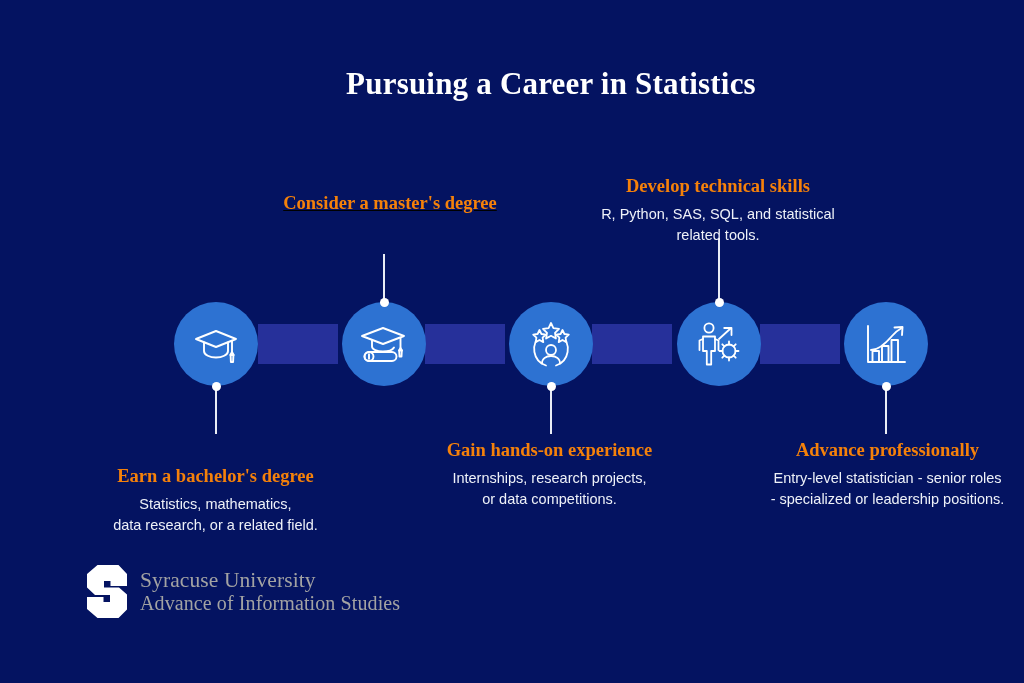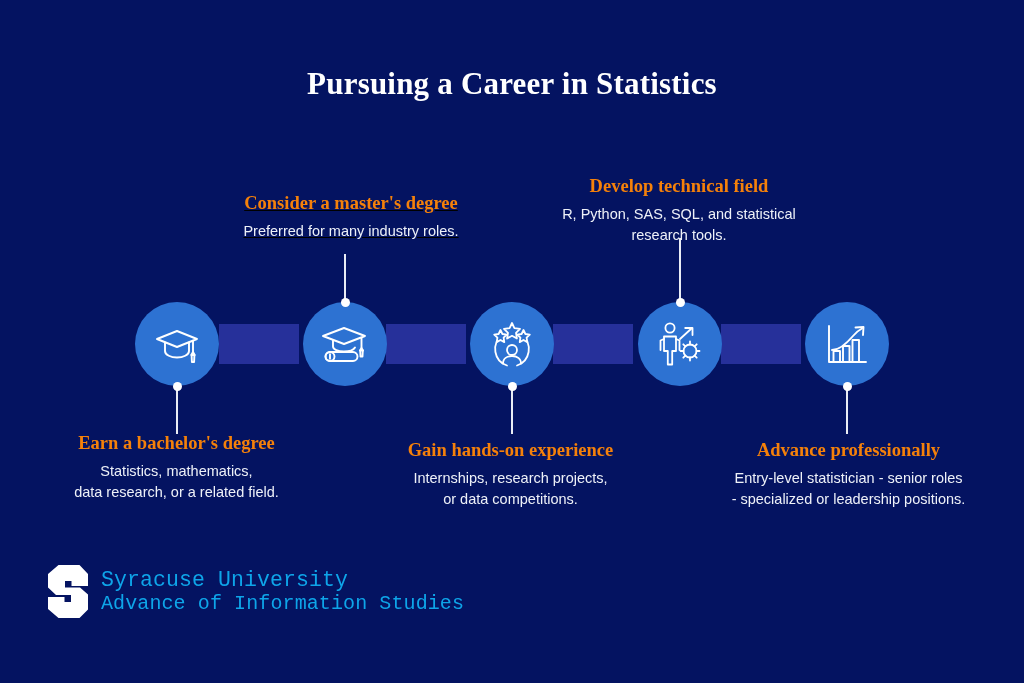--- a/index.html
+++ b/index.html
@@ -10,20 +10,21 @@
     width: 1024px;
     height: 683px;
     background: #041361;
     font-family: "Liberation Sans", sans-serif;
     overflow: hidden;
     position: relative;
   }
   .stage {
     position: absolute;
     inset: 0;
+    margin-left: 39px;
   }
 
   
   .title {
     position: absolute;
     top: 66px;
     left: 0;
     width: 1024px;
     text-align: center;
     font-family: "Liberation Serif", serif;
@@ -106,22 +107,22 @@
     display: flex;
     align-items: center;
     gap: 13px;
   }
   .logo-mark {
     width: 40px;
     height: 53px;
     flex: 0 0 auto;
   }
   .logo-text {
-    font-family: Liberation Mono, monospace;
-    color: #0ea5e9;
+    font-family: Liberation Serif, serif;
+    color: #a3a3a3;
   }
   .logo-line1 {
     font-size: 21.5px;
     line-height: 1.12;
     letter-spacing: 0.1px;
   }
   .logo-line2 {
     font-size: 20px;
     line-height: 1.15;
     letter-spacing: 0.1px;
@@ -220,30 +221,29 @@
   <div class="dot" style="left:507.5px; top:382px;"></div>
 
   <div class="stem" style="left:679px; top:238px; height:64px;"></div>
   <div class="dot" style="left:675.5px; top:298px;"></div>
 
   <div class="stem" style="left:846px; top:386px; height:48px;"></div>
   <div class="dot" style="left:842.5px; top:382px;"></div>
 
   <div class="callout" style="left:192px; top:192px; width:318px;text-decoration:underline;">
     <div class="head">Consider a master's degree</div>
-    <div class="body">Preferred for many industry roles.</div>
   </div>
 
   <div class="callout" style="left:528px; top:175px; width:302px;">
-    <div class="head">Develop technical field</div>
+    <div class="head">Develop technical skills</div>
     <div class="body">R, Python, SAS, SQL, and statistical
-research tools.</div>
-  </div>
-
-  <div class="callout" style="left:28px; top:432px; width:297px;">
+related tools.</div>
+  </div>
+
+  <div class="callout" style="left:28px; top:465px; width:297px;">
     <div class="head">Earn a bachelor's degree</div>
     <div class="body">Statistics, mathematics,
 data research, or a related field.</div>
   </div>
 
   <div class="callout" style="left:362px; top:439px; width:297px;">
     <div class="head">Gain hands-on experience</div>
     <div class="body">Internships, research projects,
 or data competitions.</div>
   </div>

